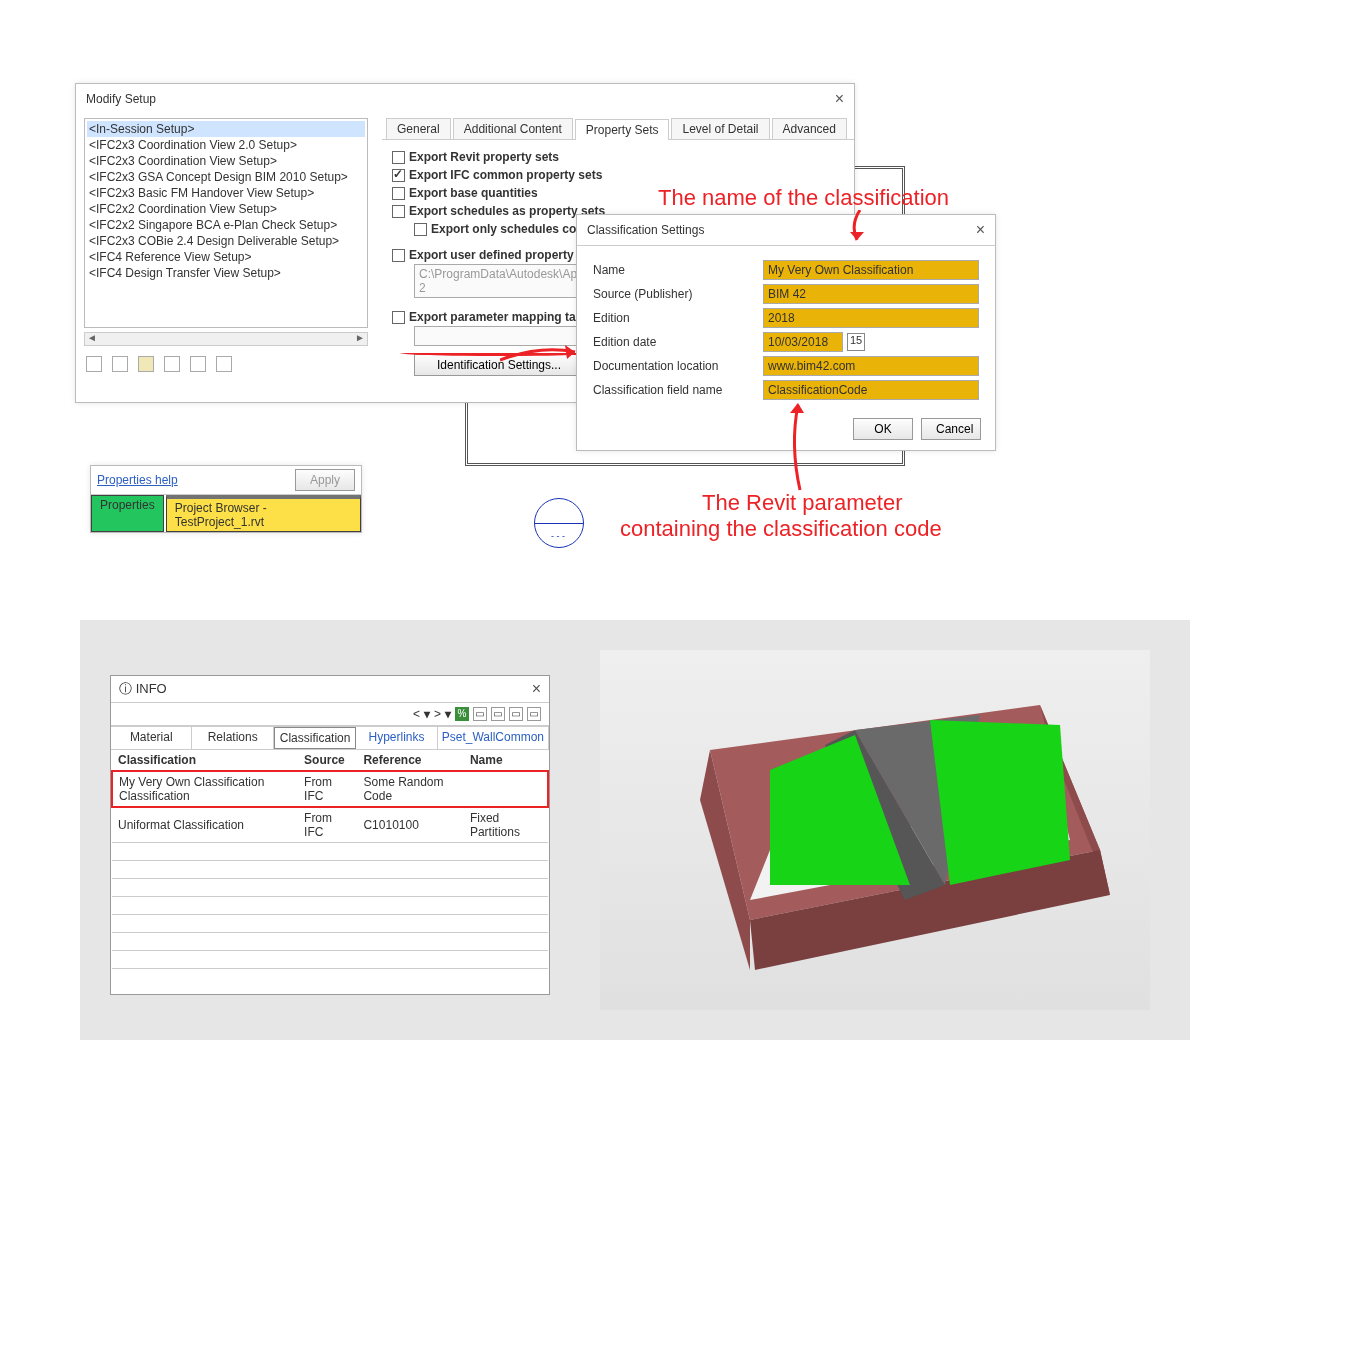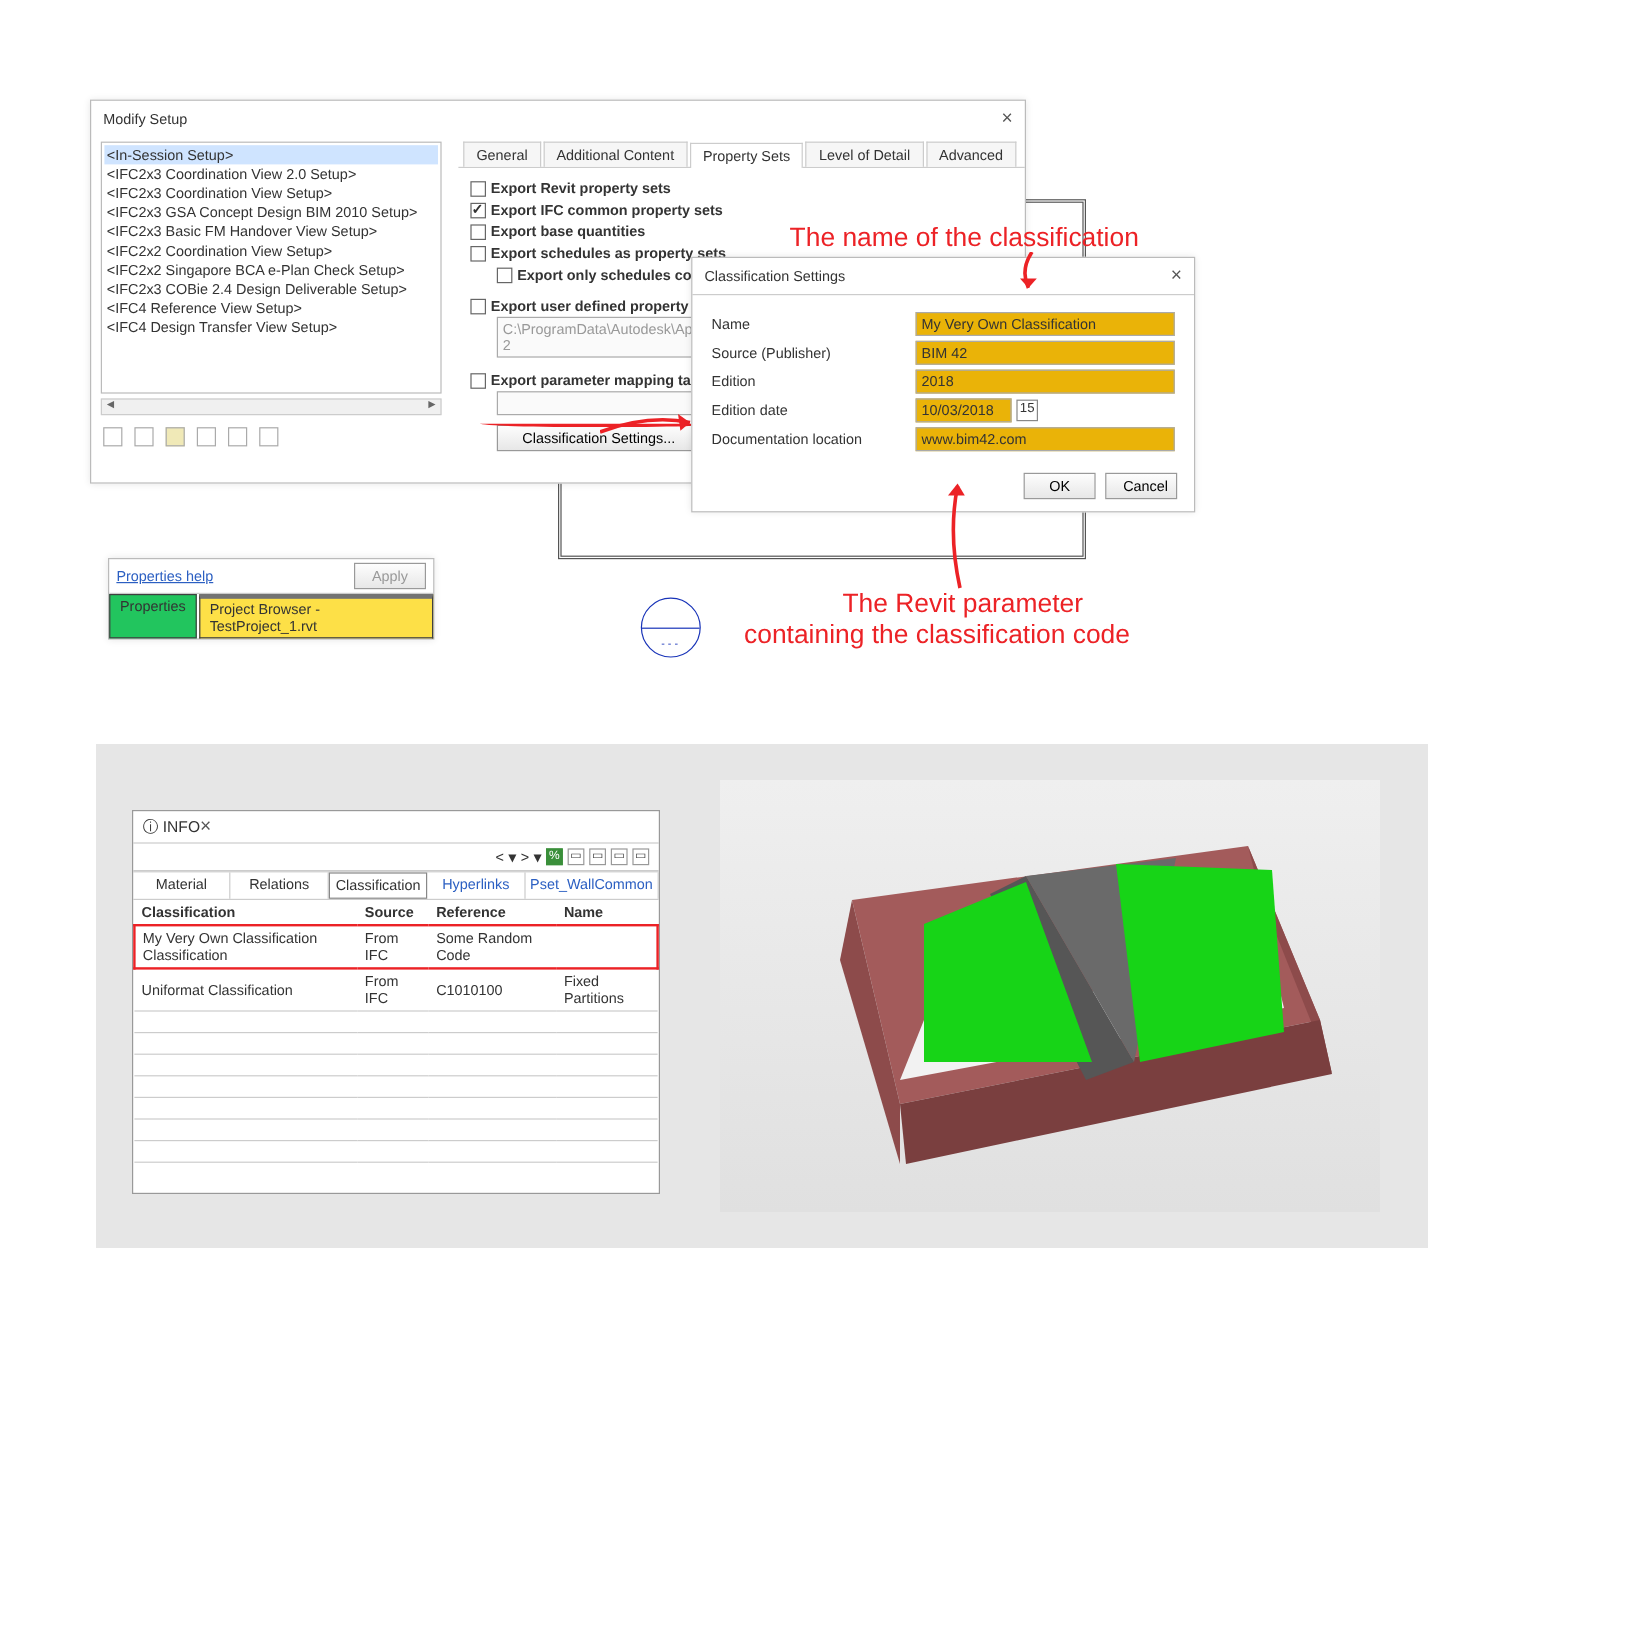--- a/index.html
+++ b/index.html
@@ -28,21 +28,21 @@
   .scrollbar-h::before { content:'◄'; position:absolute; left:2px; top:-1px; font-size:10px; color:#666;}
   .scrollbar-h::after { content:'►'; position:absolute; right:2px; top:-1px; font-size:10px; color:#666;}
   .icons-row { display:flex; gap:10px; padding: 6px 10px; align-items:center;}
   .icon-sq { width:16px;height:16px;border:1px solid #aaa;display:inline-block;background:#fff;}
   .tabbar-bot { display:flex; gap:2px; }
   .minitab { border:1px solid #404040; padding:2px 8px; font-size:12px; background:#22c55e; cursor:pointer;}
   .minitab.sel { background:#fde047; border-top:4px solid #737373;}
   
   .panel2 { background:#e6e6e6; }
   .info-win { background:#fff; border:1px solid #999; }
-  .info-title { padding:4px 8px; display:flex; align-items:center; border-bottom:1px solid #ccc; font-size:13px;}
+  .info-title { padding:4px 8px; display:flex; justify-content:space-between; align-items:center; border-bottom:1px solid #ccc; font-size:13px;}
   .toolbar2 { display:flex; justify-content:flex-end; gap:4px; padding:4px 8px; border-bottom:1px solid #ccc; align-items:center;}
   .nav-ico { width:14px;height:14px;border:1px solid #999;display:inline-block; font-size:10px; text-align:center; line-height:12px;}
   .tabrow { display:flex; font-size:12px; border-top:1px solid #ccc; border-bottom:1px solid #ccc; }
   .tabcell { flex:1; text-align:center; padding:3px 4px; border-right:1px solid #ccc;}
   .tabcell.head { background:#f5f5f5; font-weight:normal;}
   .tabcell.link { color:#2b5fc2;}
   .tabcell.active2 { border:1px solid #888; background:#fff;}
   .data-table { width:100%; border-collapse:collapse; font-size:12px;}
   .data-table th, .data-table td { border-bottom:1px solid #ccc; text-align:left; padding:3px 6px;}
   .redbox { border:2px solid #ec2226; }
@@ -118,21 +118,21 @@
             <span>Export user defined property sets</span>
           </div>
         <div class="txtinput disabled" style="margin-left:22px; width:240px;">C:\ProgramData\Autodesk\ApplicationPlugins\IFC 2</div>
         <div style="height:10px;"></div>
         <div class="chkrow">
             <span class="chk"></span>
             <span>Export parameter mapping table</span>
           </div>
         <div class="txtinput disabled" style="margin-left:22px; width:220px; height:20px;"></div>
         <div style="height:8px;"></div>
-        <button class="wbtn" style="margin-left:22px; width:170px;">Classification Settings...</button>
+        <button class="wbtn" style="margin-left:22px; width:170px;">Identification Settings...</button>
       </div>
     </div>
   </div>
 </div>
 
 <div class="abs" style="left:400px; top:350px; width:200px; height:6px; border-bottom:3px solid #ec2226; border-radius:50%;"></div>
 
 <svg class="abs" style="left:500px; top:340px; width:90px; height:30px;">
   <path d="M0 20 Q 40 5 75 12" stroke="#ec2226" stroke-width="3" fill="none"></path>
   <polygon points="75,12 65,5 67,19" fill="#ec2226"></polygon>
@@ -179,20 +179,26 @@
       <div class="form-label">Edition date</div>
       <div class="form-field" style="display:flex;align-items:center;">
         <div class="txtinput" style="width:80px;">10/03/2018</div>
         <span class="cal-icon">15</span>
       </div>
     </div>
     <div class="form-row">
       <div class="form-label">Documentation location</div>
       <div class="form-field">
           <div class="txtinput">www.bim42.com</div>
+        </div>
+    </div>
+    <div class="form-row">
+      <div class="form-label">Classification field name</div>
+      <div class="form-field">
+          <div class="txtinput">ClassificationCode</div>
         </div>
     </div>
   </div>
   <div style="display:flex; justify-content:flex-end; gap:8px; padding:10px 14px;">
     <button class="wbtn" style="width:60px;">OK</button>
     <button class="wbtn" style="width:60px;">Cancel</button>
   </div>
 </div>
 
 <div class="abs annotation" style="left:658px; top:185px;">The name of the classification</div>

